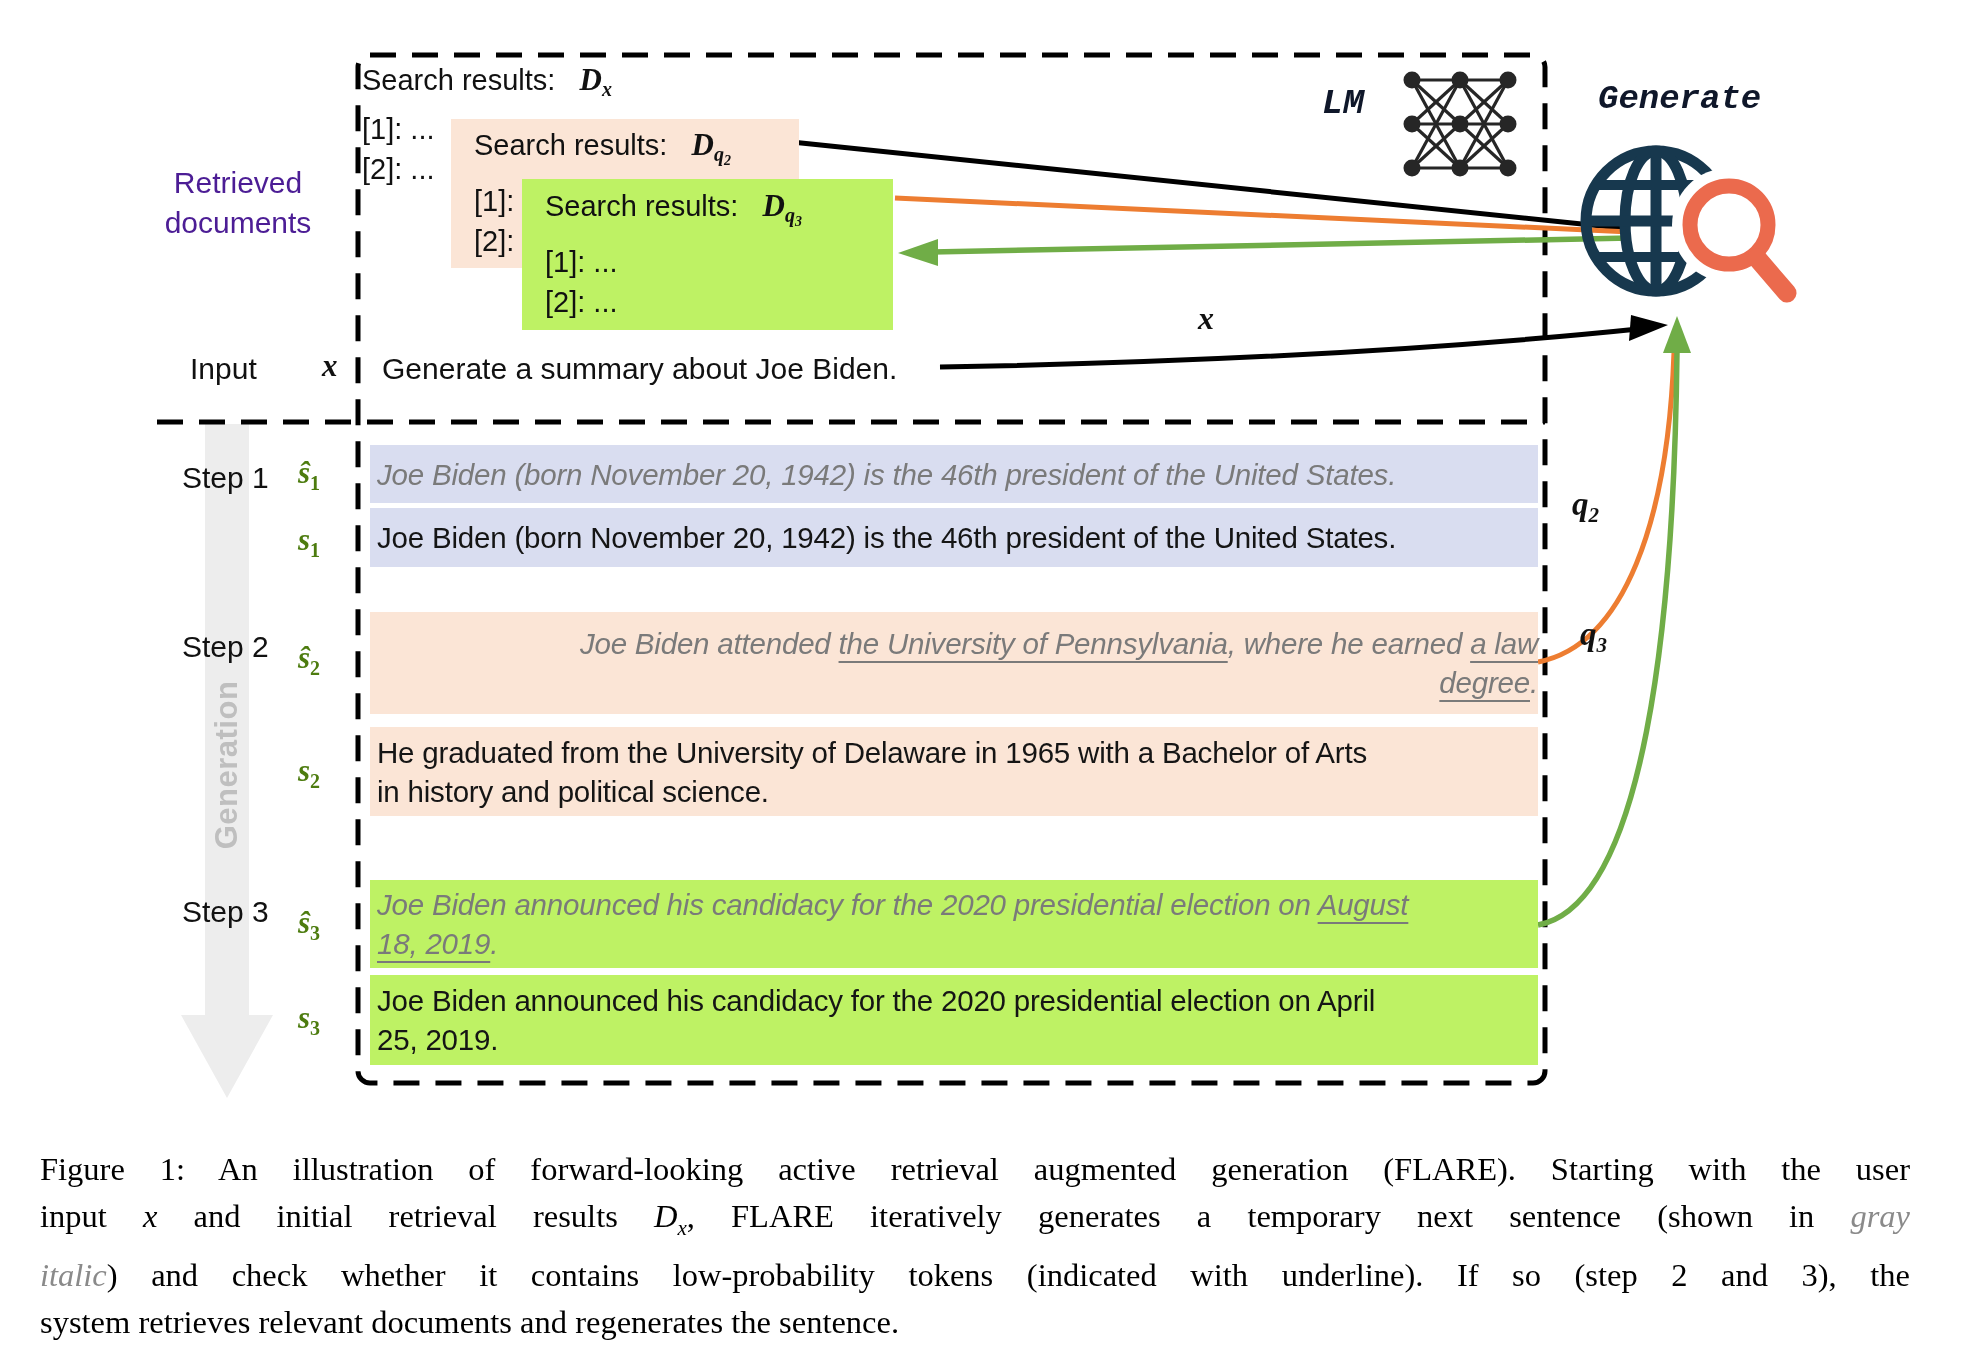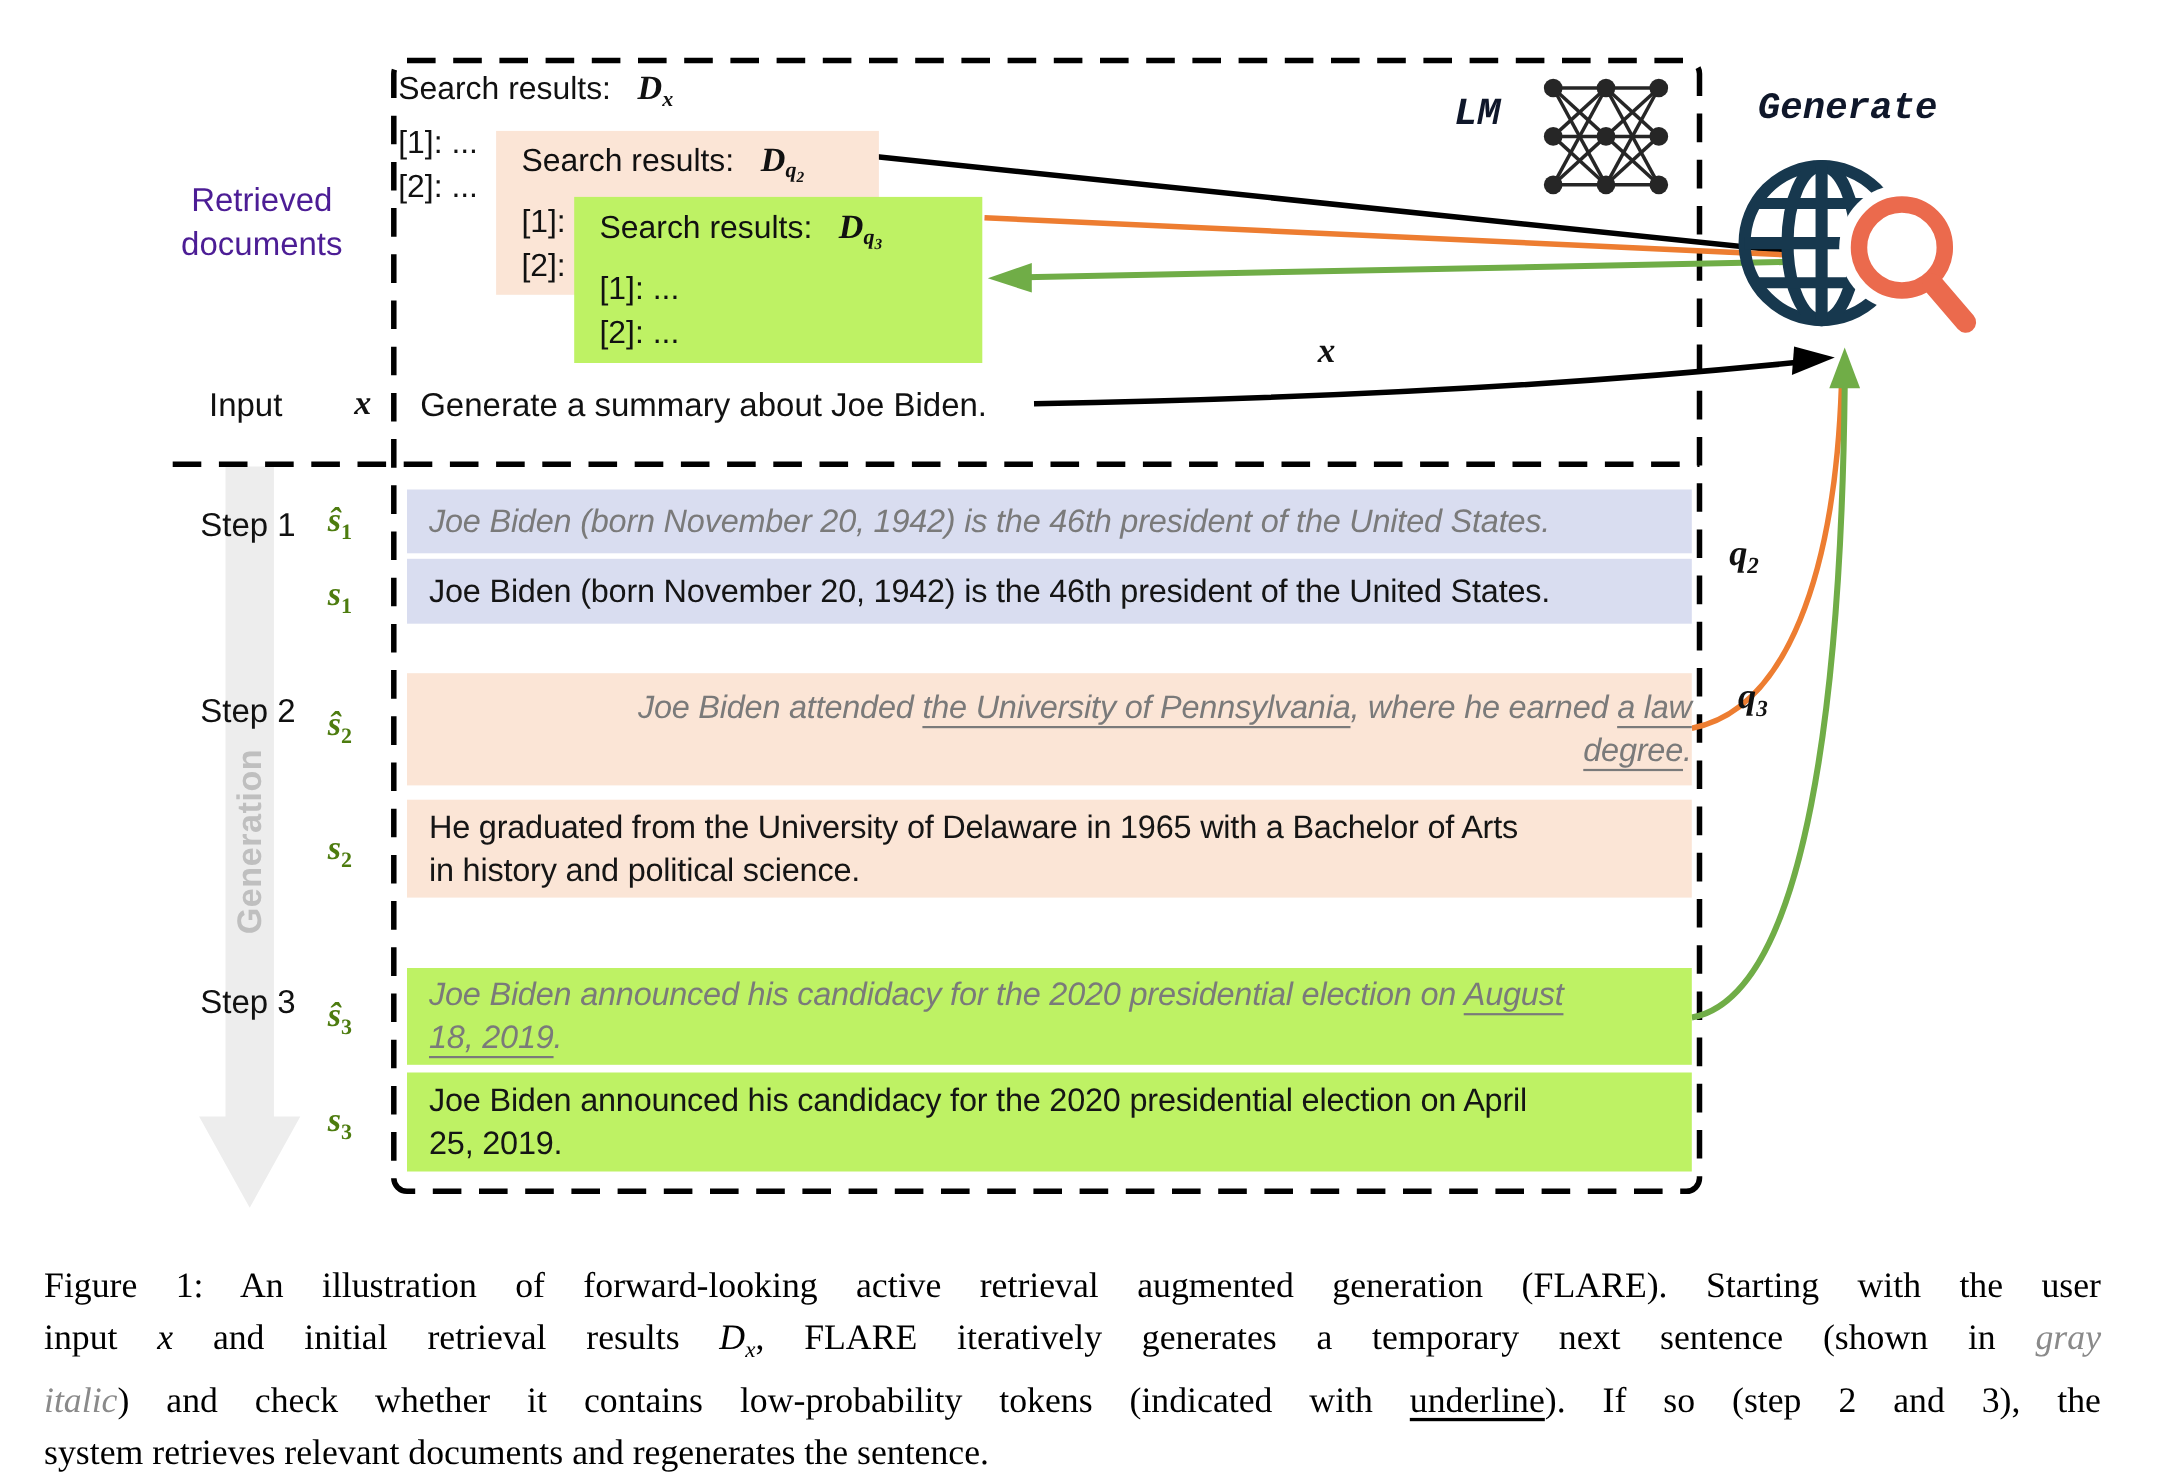--- a/index.html
+++ b/index.html
@@ -16,40 +16,40 @@
   .mathv{font-family:"Liberation Serif",serif;font-style:italic;font-weight:bold;}
   
   .card{font-size:29px;line-height:40px;color:#111;}
   .card .hdr .mathv{font-size:31px;}
   .card sub{font-size:20px;font-family:"Liberation Serif",serif;font-style:italic;font-weight:bold;vertical-align:-6px;}
   .card sub sub{font-size:14px;vertical-align:-4px;}
   .peach{background:#FBE5D6;}
   .lgreen{background:#bef264;}
   .lblue{background:#D9DDF0;}
   
-  .box{position:absolute;left:370px;width:1168px;box-sizing:border-box;padding-left:20px;
+  .box{position:absolute;left:370px;width:1168px;box-sizing:border-box;padding-left:7px;
        display:flex;flex-direction:column;justify-content:center;
        font-size:29.5px;line-height:39px;letter-spacing:-0.2px;color:#151515;}
   .ghost{color:#7a7a7a;font-style:italic;}
   .u{text-decoration:underline;text-underline-offset:7px;text-decoration-thickness:2.2px;}
   
   .iconlabel{font-style:italic;font-weight:bold;font-size:35px;color:#0f172a;font-family:Liberation Mono, monospace;}
   .qlabel{font-family:"Liberation Serif",serif;font-style:italic;font-weight:bold;font-size:33px;color:#111;}
   .qlabel sub{font-size:21px;vertical-align:-7px;}
   .gen-label{left:227px;top:765px;transform:translate(-50%,-50%) rotate(-90deg);
              color:#bfbfbf;font-weight:bold;font-size:31px;letter-spacing:0.5px;white-space:nowrap;}
   
   .caption{left:40px;top:1146px;width:1870px;font-family:"Liberation Serif",serif;
            font-size:32.5px;line-height:47px;color:#000;}
   .capline{text-align:justify;text-align-last:justify;}
   .capline.last{text-align:left;text-align-last:left;}
   .caption .mathv{font-weight:normal;}
   .caption sub{font-size:21px;font-style:italic;}
   .caption .gray{color:#8a8a8a;font-style:italic;}
-  .caption .cu{text-decoration:underline;text-underline-offset:5px;}
+  .caption .cu{text-underline-offset:5px;}
 </style>
 </head>
 <body>
 
 <div id="canvas">
 
   <svg width="1962" height="1346" viewBox="0 0 1962 1346">
 
     <g>
       <polygon points="205,424 249,424 249,1015 273,1015 227,1098 181,1015 205,1015" fill="#EDEDED"></polygon>

